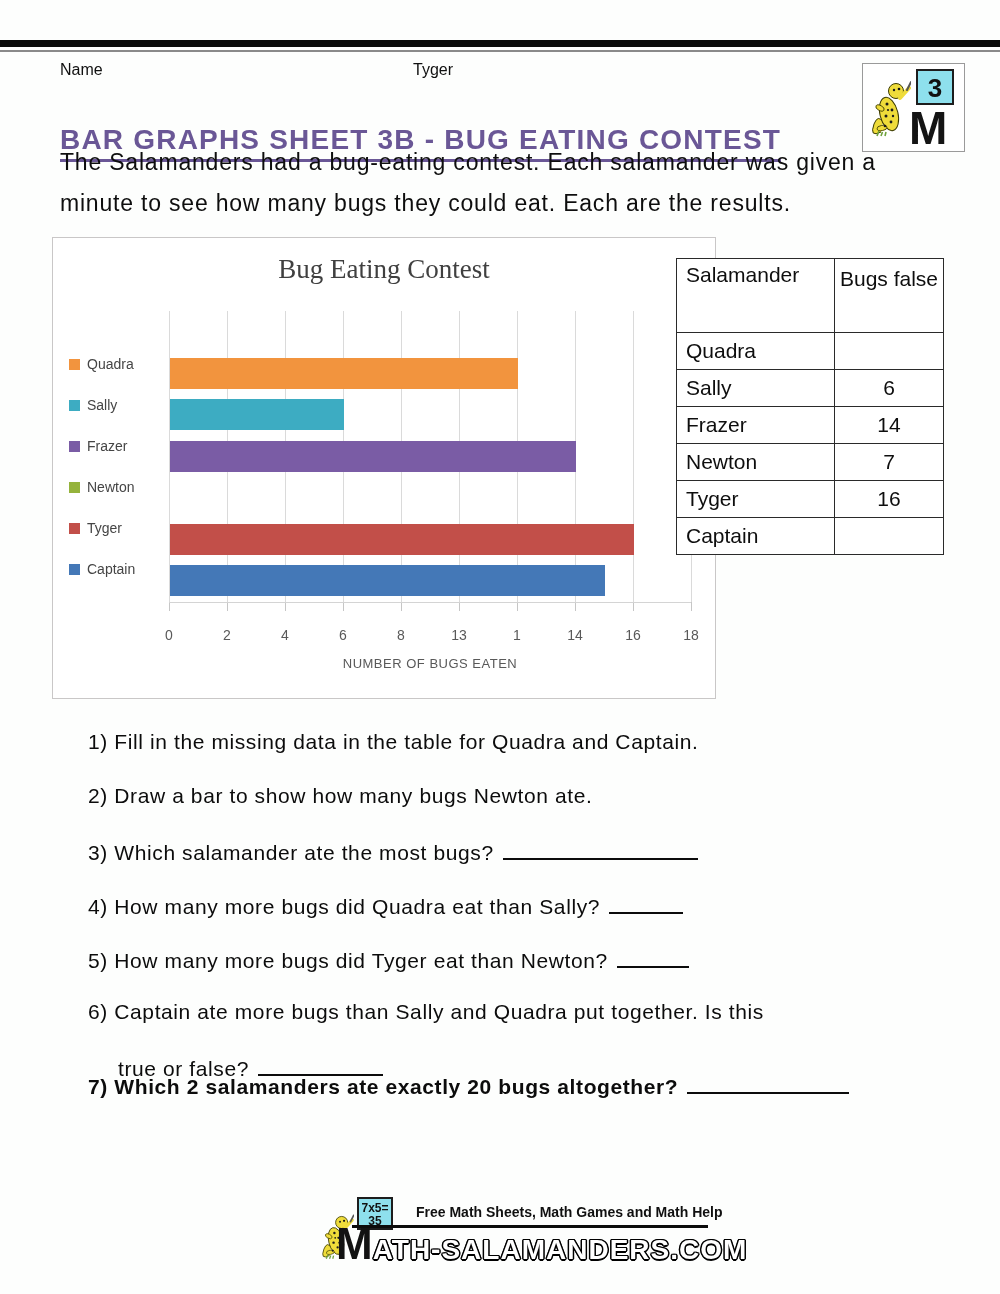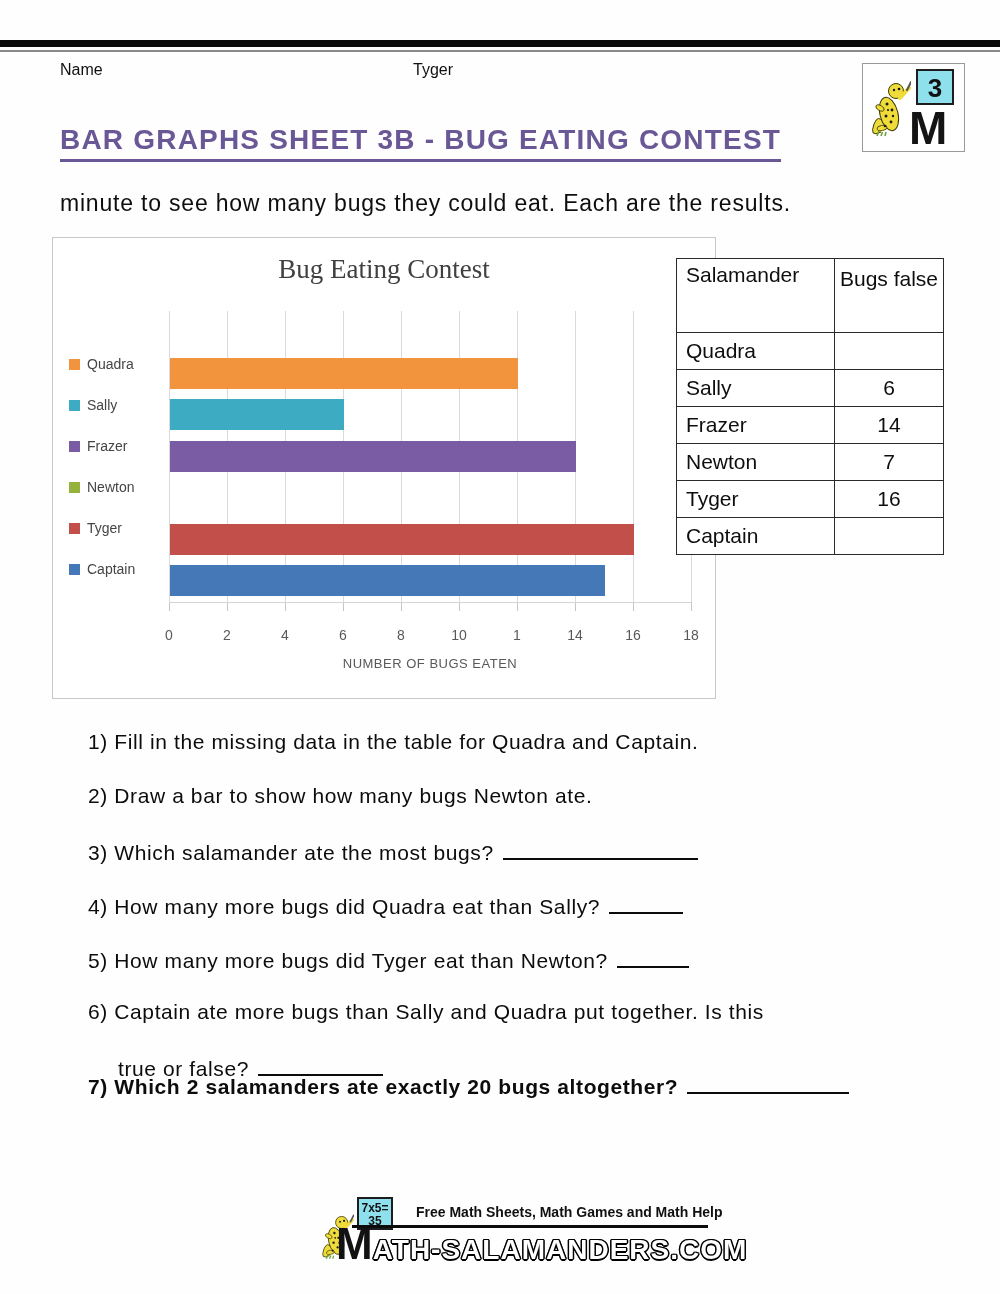--- a/index.html
+++ b/index.html
@@ -95,20 +95,21 @@
       </symbol>
       <use href="#sala" x="4" y="14" width="44" height="62"></use>
       <rect x="54" y="6" width="36" height="34" fill="#8EE0ED" stroke="#1d1d1d" stroke-width="2"></rect>
       <text x="72" y="33" text-anchor="middle" font-family="Liberation Sans, sans-serif" font-size="26" font-weight="bold" fill="#111">3</text>
       <text x="46" y="80" font-family="Liberation Sans, sans-serif" font-size="46" font-weight="bold" fill="#141414">M</text>
     </svg>
   </div>
 
   <h1 class="abs page-title">BAR GRAPHS SHEET 3B - BUG EATING CONTEST</h1>
 
+  <div class="abs intro" style="top:149px;">The Salamanders had a bug-eating contest. Each salamander was given a</div>
   <div class="abs intro" style="top:190px;">minute to see how many bugs they could eat. Each are the results.</div>
 
   <div class="abs chart-panel" id="chart-panel">
     <div class="chart-title">Bug Eating Contest</div>
     <div id="chart-grid">
         <div class="gridline" style="left: 116px; top: 73px; height: 291px;"></div>
         <div class="gridline" style="left: 174px; top: 73px; height: 291px;"></div>
         <div class="gridline" style="left: 232px; top: 73px; height: 291px;"></div>
         <div class="gridline" style="left: 290px; top: 73px; height: 291px;"></div>
         <div class="gridline" style="left: 348px; top: 73px; height: 291px;"></div>
@@ -156,21 +157,21 @@
         <div class="tick-label" style="left: 96px; top: 389px;">0</div>
         <div class="axis-tick" style="left: 174px; top: 364px; height: 9px;"></div>
         <div class="tick-label" style="left: 154px; top: 389px;">2</div>
         <div class="axis-tick" style="left: 232px; top: 364px; height: 9px;"></div>
         <div class="tick-label" style="left: 212px; top: 389px;">4</div>
         <div class="axis-tick" style="left: 290px; top: 364px; height: 9px;"></div>
         <div class="tick-label" style="left: 270px; top: 389px;">6</div>
         <div class="axis-tick" style="left: 348px; top: 364px; height: 9px;"></div>
         <div class="tick-label" style="left: 328px; top: 389px;">8</div>
         <div class="axis-tick" style="left: 406px; top: 364px; height: 9px;"></div>
-        <div class="tick-label" style="left: 386px; top: 389px;">10</div>
+        <div class="tick-label" style="left: 386px; top: 389px;">13</div>
         <div class="axis-tick" style="left: 464px; top: 364px; height: 9px;"></div>
         <div class="tick-label" style="left: 444px; top: 389px;">1</div>
         <div class="axis-tick" style="left: 522px; top: 364px; height: 9px;"></div>
         <div class="tick-label" style="left: 502px; top: 389px;">14</div>
         <div class="axis-tick" style="left: 580px; top: 364px; height: 9px;"></div>
         <div class="tick-label" style="left: 560px; top: 389px;">16</div>
         <div class="axis-tick" style="left: 638px; top: 364px; height: 9px;"></div>
         <div class="tick-label" style="left: 618px; top: 389px; text-align: center;">18</div>
         <div class="axis-line" style="left: 116px; top: 364px; width: 522px;"></div>
       </div>

